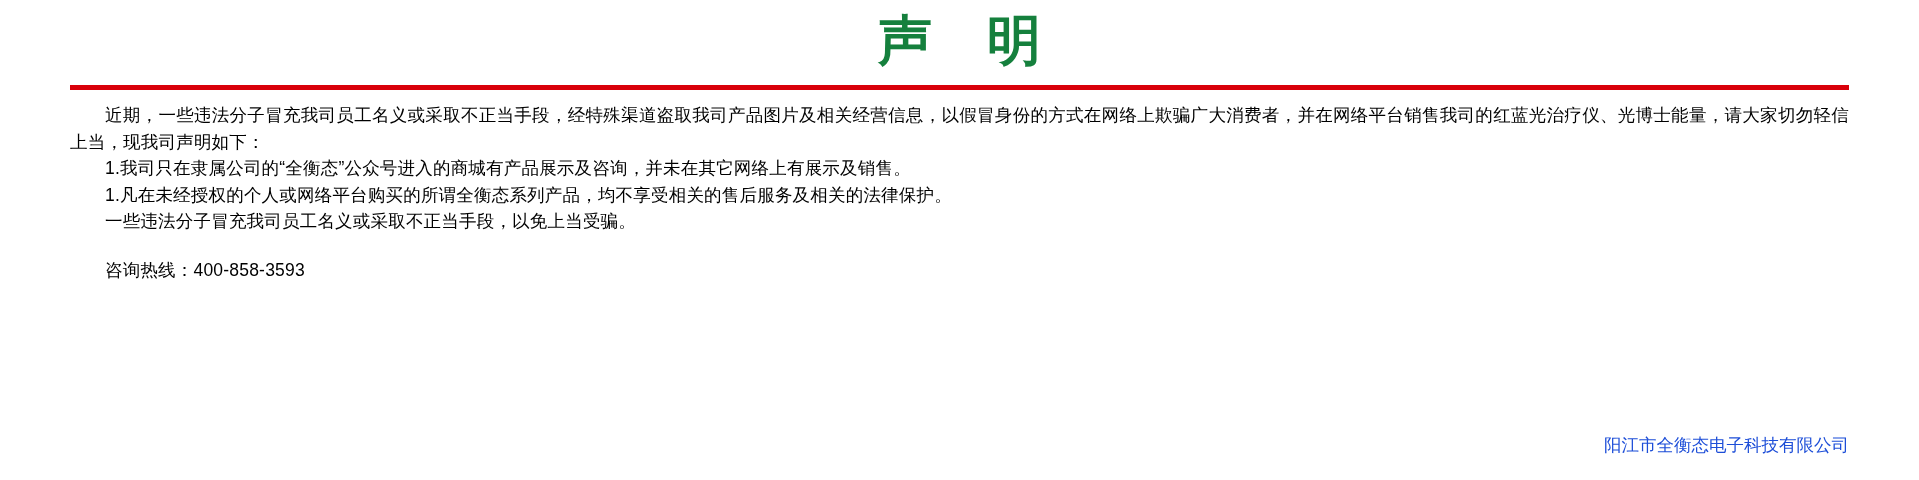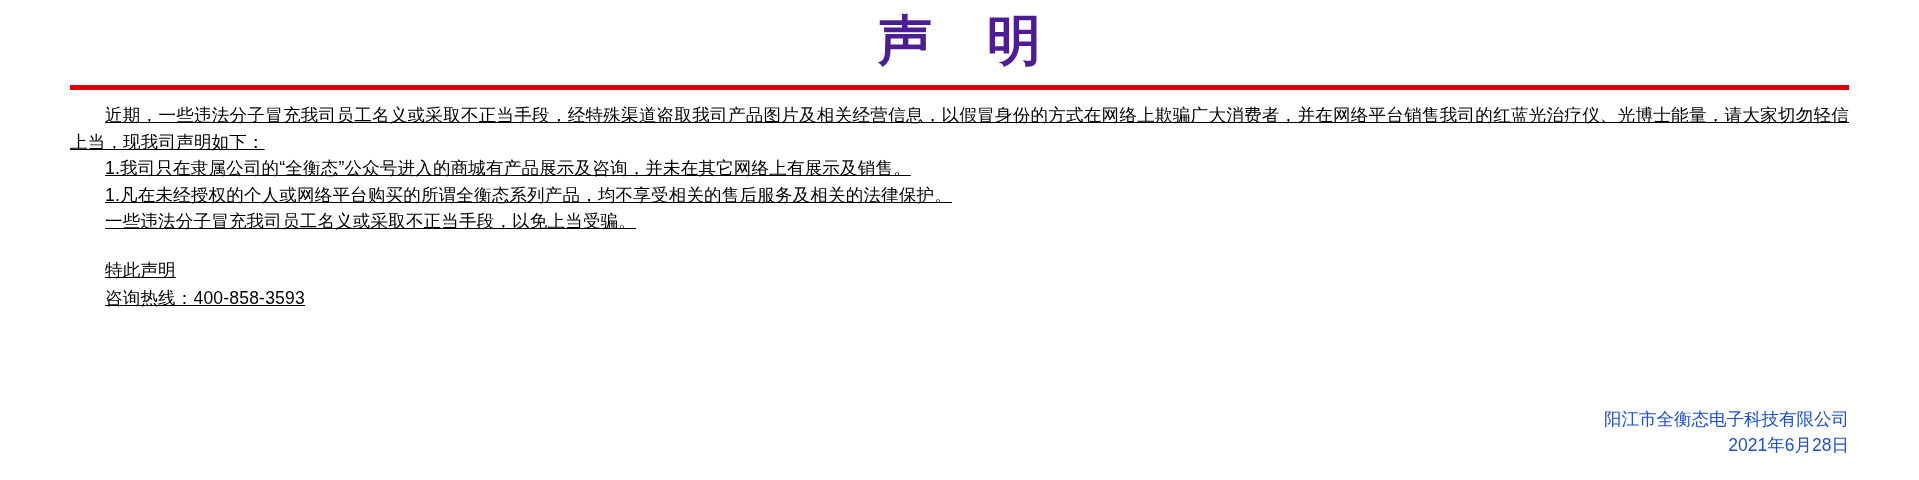--- a/index.html
+++ b/index.html
@@ -22,36 +22,35 @@
     padding: 0 70px;
   }
   .doc-title {
     text-align: center;
     font-size: 54px;
     font-weight: bold;
     letter-spacing: 18px;
     line-height: 1.0;
     padding-top: 14px;
     padding-left: 18px;
-    color: #4c1d95;
+    color: #15803d;
     font-family: "DejaVu Sans", "Liberation Sans", sans-serif;
   }
   .red-rule {
     margin-top: 17px;
     height: 5px;
     background: #d9000a;
     width: 100%;
   }
   .body-text {
     margin-top: 12px;
     font-size: 17.5px;
     line-height: 1.52;
     letter-spacing: 0.2px;
     color: #000;
-    text-decoration: underline;
   }
   .para {
     margin: 0;
     text-align: justify;
   }
   .indent {
     text-indent: 2em;
   }
   .list-item {
     margin: 0;
@@ -87,23 +86,21 @@
 
   <div class="red-rule"></div>
 
   <div class="body-text">
     <p class="para indent">近期，一些违法分子冒充我司员工名义或采取不正当手段，经特殊渠道盗取我司产品图片及相关经营信息，以假冒身份的方式在网络上欺骗广大消费者，并在网络平台销售我司的红蓝光治疗仪、光博士能量，请大家切勿轻信上当，现我司声明如下：</p>
     <p class="list-item">1.我司只在隶属公司的“全衡态”公众号进入的商城有产品展示及咨询，并未在其它网络上有展示及销售。</p>
     <p class="list-item">1.凡在未经授权的个人或网络平台购买的所谓全衡态系列产品，均不享受相关的售后服务及相关的法律保护。</p>
     <p class="list-item">一些违法分子冒充我司员工名义或采取不正当手段，以免上当受骗。</p>
 
     <div class="closing">
-      <p>特此声明</p>
       <p>咨询热线：400-858-3593</p>
     </div>
   </div>
 
   <div class="signature">
     <div>阳江市全衡态电子科技有限公司</div>
-    <div>2021年6月28日</div>
   </div>
 
 </div>
 
 </body></html>

